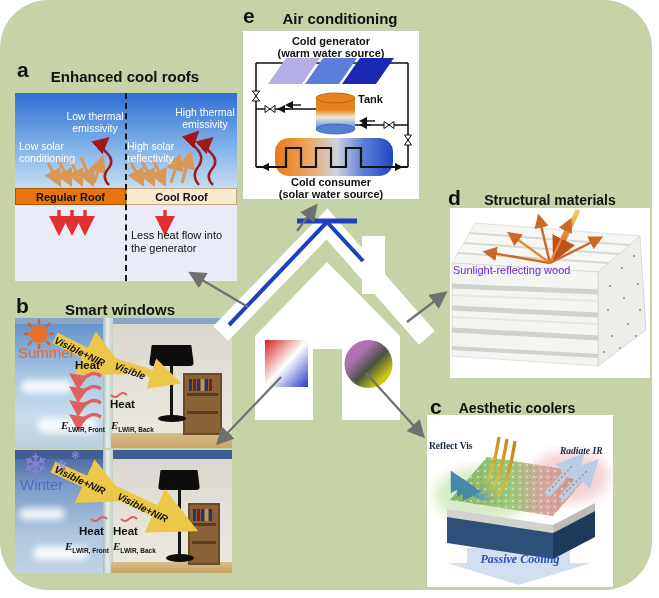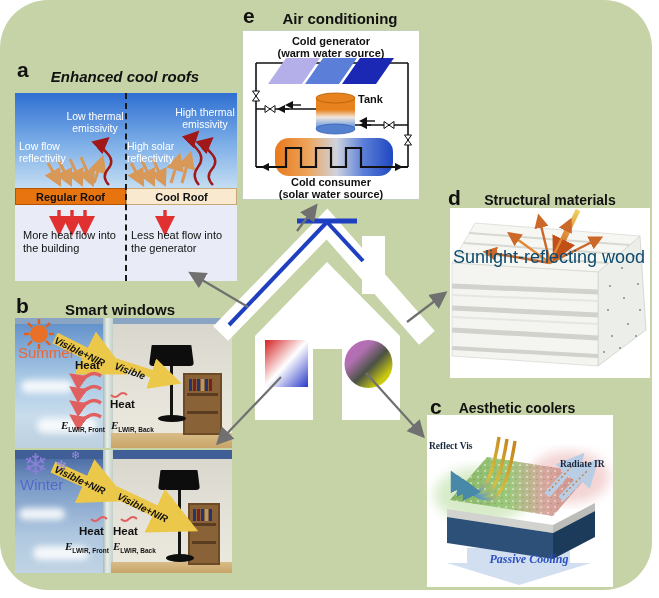--- a/index.html
+++ b/index.html
@@ -50,21 +50,21 @@
   .center-title{font-size:20px;font-weight:bold;line-height:26px;text-align:center;color:#0d0d0d;}
   svg{display:block;}
 </style>
 </head>
 <body>
 
 <div class="canvas">
   <div class="abs bg"></div>
 
   <div class="abs plabel" style="left:17px;top:58px;">a</div>
-  <div class="abs ptitle" style="left:40px;top:68px;width:170px;font-style:italic;">Enhanced cool roofs</div>
+  <div class="abs ptitle" style="left:40px;top:68px;width:170px;">Enhanced cool roofs</div>
   <div class="abs pa">
     <div class="abs pa-sky"></div>
     <div class="abs pa-bottom"></div>
     <div class="abs pa-roof" style="left:0;background:#e8740f;border:1px solid #b35500;">Regular Roof</div>
     <div class="abs pa-roof" style="left:111px;background:#f8e9cf;border:1px solid #c8a878;">Cool Roof</div>
     <svg class="abs" style="left:0;top:0;" width="222" height="188">
       <defs>
         <marker id="mOr" markerWidth="6" markerHeight="6" refX="4.5" refY="3" orient="auto">
             <path d="M0,0L6,3L0,6Z" fill="#d89858"></path>
           </marker>
@@ -92,25 +92,24 @@
         <path d="M184,92 q-8,-9 -1,-18 q7,-9 -1,-18 q-8,-8 -1,-15"></path>
         <path d="M198,92 q-8,-8 -1,-16 q7,-8 -1,-16 q-8,-7 -1,-13"></path>
       </g>
       <g stroke="#e03030" stroke-width="3.4" marker-end="url(#mRd)">
         <line x1="44" y1="117" x2="44" y2="138"></line>
           <line x1="57" y1="117" x2="57" y2="138"></line>
         <line x1="70" y1="117" x2="70" y2="138"></line>
           <line x1="150" y1="117" x2="150" y2="138"></line>
       </g>
     </svg>
-    <div class="abs pa-txt" style="left:4px;top:47px;width:58px;">Low flow reflectivity</div>
+    <div class="abs pa-txt" style="left:4px;top:47px;width:58px;">Low solar conditioning</div>
     <div class="abs pa-txt" style="left:48px;top:17px;width:64px;text-align:center;">Low thermal emissivity</div>
     <div class="abs pa-txt" style="left:112px;top:47px;width:62px;">High solar reflectivity</div>
     <div class="abs pa-txt" style="left:160px;top:13px;width:60px;text-align:center;">High thermal emissivity</div>
-    <div class="abs pa-res" style="left:8px;top:136px;width:98px;">More heat flow into the building</div>
     <div class="abs pa-res" style="left:116px;top:136px;width:98px;">Less heat flow into the generator</div>
     <div class="abs pa-dash"></div>
   </div>
 
   <div class="abs plabel" style="left:16px;top:294px;">b</div>
   <div class="abs ptitle" style="left:40px;top:301px;width:160px;">Smart windows</div>
 
   <div class="abs scene" style="left:15px;top:318px;height:130px;">
     <div class="abs sky-su"></div>
     <div class="abs wall"></div>
@@ -337,21 +336,21 @@
         <line x1="128" y1="2" x2="106" y2="48" stroke="url(#gradBeam)" stroke-width="5" marker-end="url(#mBeam)"></line>
         <g stroke-width="2.4" marker-end="url(#mOrD)">
           <line x1="100" y1="55" x2="36" y2="44" stroke="#cc6828"></line>
           <line x1="100" y1="55" x2="60" y2="26" stroke="#e08838"></line>
           <line x1="100" y1="55" x2="89" y2="9" stroke="#cc6828"></line>
           <line x1="100" y1="55" x2="120" y2="13" stroke="#e08838"></line>
           <line x1="100" y1="55" x2="150" y2="30" stroke="#cc6828"></line>
         </g>
       </g>
     </svg>
-    <span class="abs" style="left:3px;top:39px;font-size:18px;color:#0c4a6e;">Sunlight-reflecting wood</span>
+    <span class="abs" style="left:3px;top:56px;font-size:11px;color:#6d28d9;">Sunlight-reflecting wood</span>
   </div>
 
   <div class="abs plabel" style="left:430px;top:395px;">c</div>
   <div class="abs ptitle sm" style="left:452px;top:400px;width:130px;">Aesthetic coolers</div>
   <div class="abs pc-box">
     <svg class="abs" style="left:0;top:0;" width="186" height="172">
       <defs>
         <filter id="blur6">
             <feGaussianBlur stdDeviation="6"></feGaussianBlur>
           </filter>
@@ -393,22 +392,22 @@
         <line x1="122" y1="76" x2="146" y2="50" stroke="#cc7a3a" stroke-width="1.3" stroke-dasharray="2,2.5"></line>
         <line x1="136" y1="80" x2="160" y2="56" stroke="#cc7a3a" stroke-width="1.3" stroke-dasharray="2,2.5"></line>
       </g>
       <g fill="none" stroke-width="3.4" marker-end="url(#mTeal)">
         <path d="M72,22 C68,48 62,70 52,76 C42,80 32,72 26,60" stroke="url(#gradBounce)"></path>
         <path d="M80,24 C76,50 70,72 60,79 C50,84 38,76 32,64" stroke="url(#gradBounce)"></path>
         <path d="M88,26 C84,52 78,74 68,82 C58,88 44,80 38,68" stroke="url(#gradBounce)"></path>
       </g>
     </svg>
     <span class="abs serifb" style="left:2px;top:26px;font-size:9.5px;color:#16263e;">Reflect Vis</span>
-    <span class="abs serifb" style="left:133px;top:44px;font-size:9.5px;color:#16263e;">Radiate IR</span>
-    <span class="abs serifb" style="left:29px;top:137px;width:106px;text-align:center;font-style:italic;font-size:12px;color:#2b50c0;padding-left:20px;">Passive Cooling</span>
+    <span class="abs serifb" style="left:133px;top:31px;font-size:9.5px;color:#16263e;font-style:italic;">Radiate IR</span>
+    <span class="abs serifb" style="left:40px;top:137px;width:106px;text-align:center;font-style:italic;font-size:12px;color:#2b50c0;">Passive Cooling</span>
   </div>
 
   <svg class="abs" style="left:200px;top:195px;" width="245" height="240">
     <defs>
       <linearGradient id="winGrad" x1="0" y1="0" x2="1" y2="1">
         <stop offset="0" stop-color="#d42020"></stop>
           <stop offset="0.5" stop-color="#ffffff"></stop>
         <stop offset="1" stop-color="#2838c8"></stop>
       </linearGradient>
       <linearGradient id="cirGrad" x1="0" y1="0" x2="1" y2="1">

